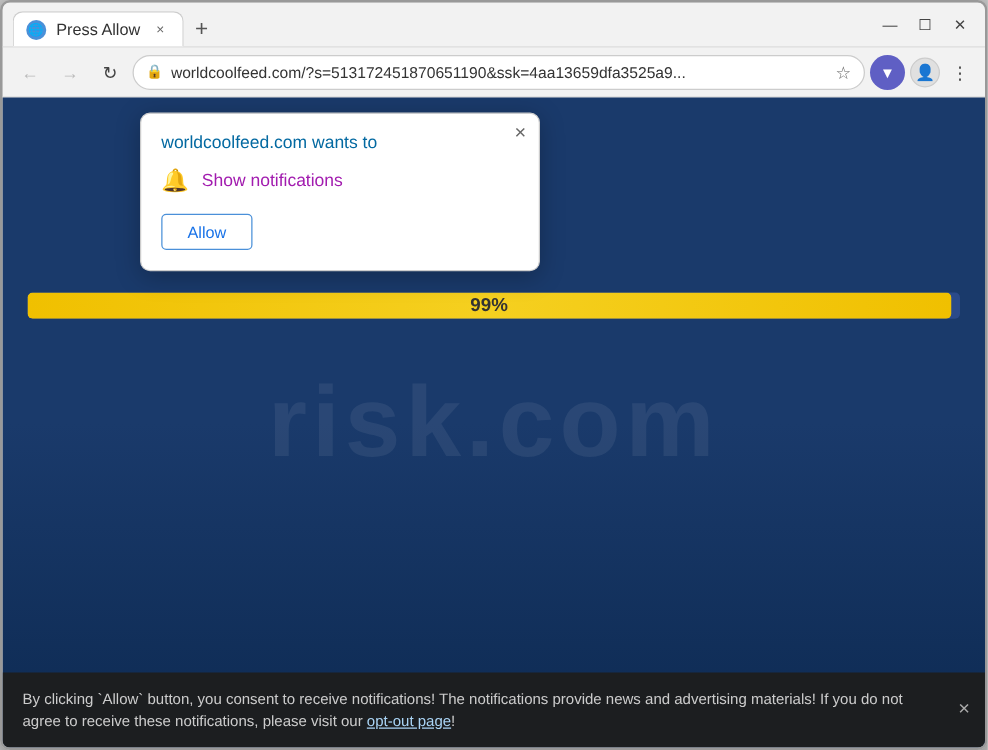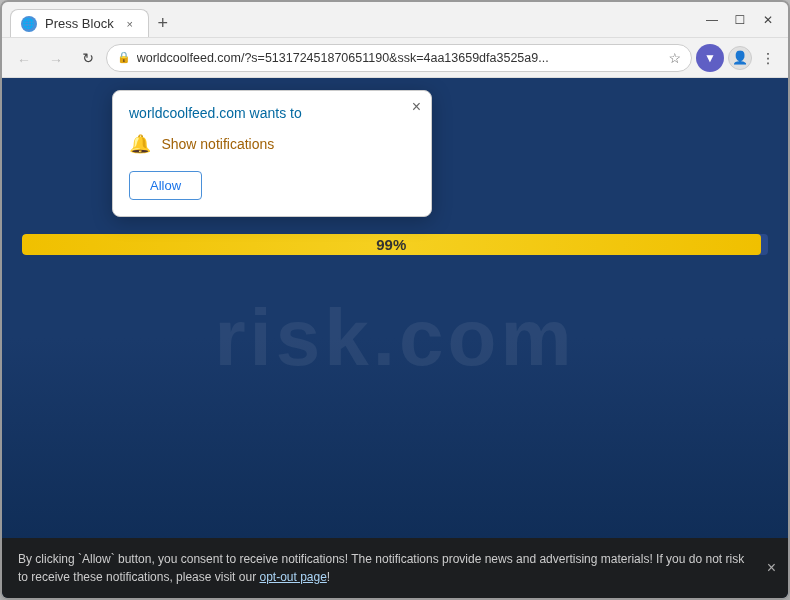--- a/index.html
+++ b/index.html
@@ -236,21 +236,21 @@
       align-items: center;
       gap: 10px;
       margin-bottom: 16px;
     }
     .bell-icon {
       font-size: 18px;
       color: #333;
     }
     .permission-text {
       font-size: 14px;
-      color: #a16207;
+      color: #a21caf;
     }
     .popup-buttons {
       display: flex;
       justify-content: flex-start;
       gap: 10px;
     }
     .popup-btn {
       padding: 6px 20px;
       border-radius: 4px;
       font-size: 13px;
@@ -288,21 +288,21 @@
   </style>
 </head>
 <body>
 
 <div class="browser-window">
 
   <div class="title-bar">
     <div class="tab-area">
       <div class="tab">
         <div class="tab-favicon">🌐</div>
-        <span>Press Block</span>
+        <span>Press Allow</span>
         <div class="tab-close">×</div>
       </div>
       <div class="tab-new">+</div>
     </div>
     <div class="window-controls">
       <div class="win-btn">—</div>
       <div class="win-btn">☐</div>
       <div class="win-btn close">✕</div>
     </div>
   </div>
@@ -344,19 +344,19 @@
     <div class="progress-area">
       <div class="progress-bar-container">
         <div class="progress-bar-fill" style="width:99%">
           <span class="progress-text">99%</span>
         </div>
       </div>
     </div>
 
 
     <div class="bottom-banner">
-      <span>By clicking `Allow` button, you consent to receive notifications! The notifications provide news and advertising materials! If you do not risk to receive these notifications, please visit our </span><a href="#">opt-out page</a><span>!</span>
+      <span>By clicking `Allow` button, you consent to receive notifications! The notifications provide news and advertising materials! If you do not agree to receive these notifications, please visit our </span><a href="#">opt-out page</a><span>!</span>
       <span class="banner-close">×</span>
     </div>
 
   </div>
 
 </div>
 
 </body></html>

